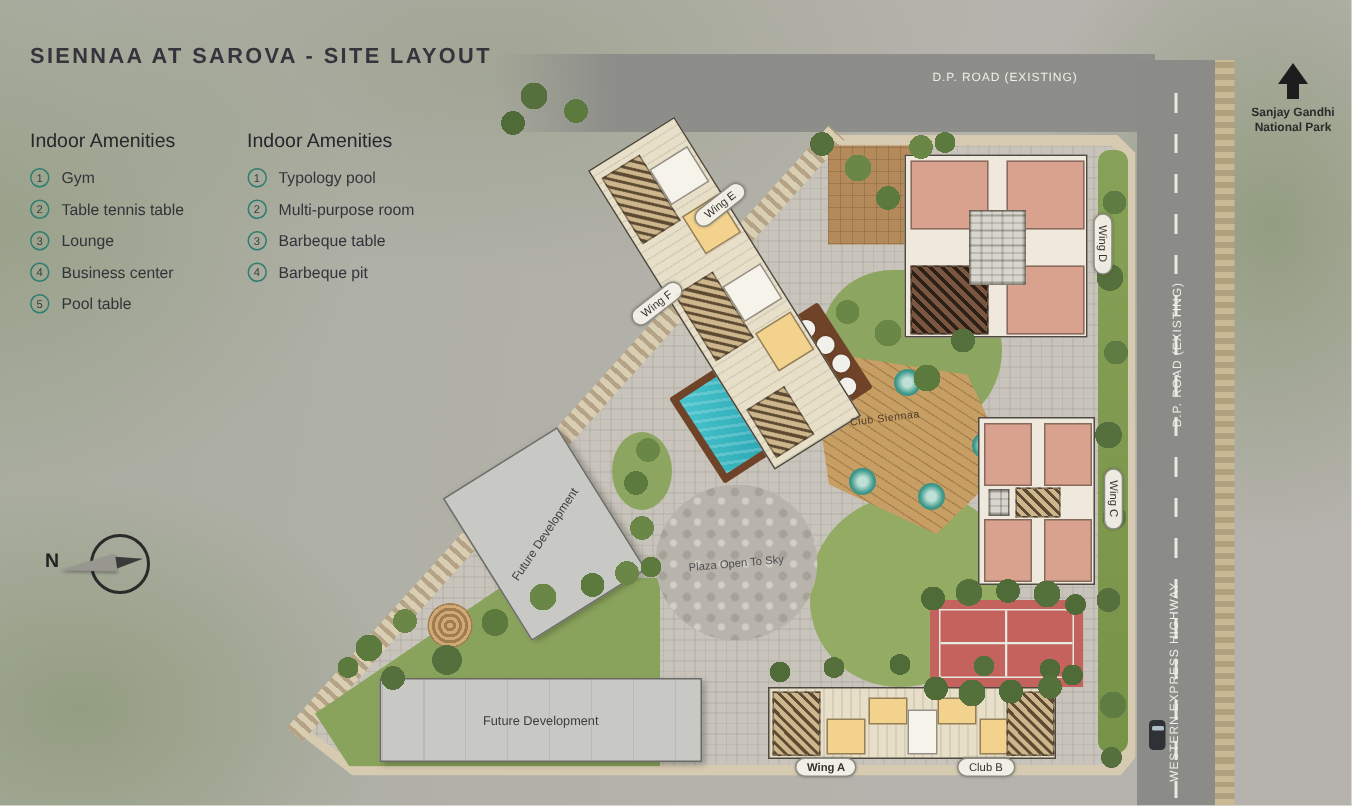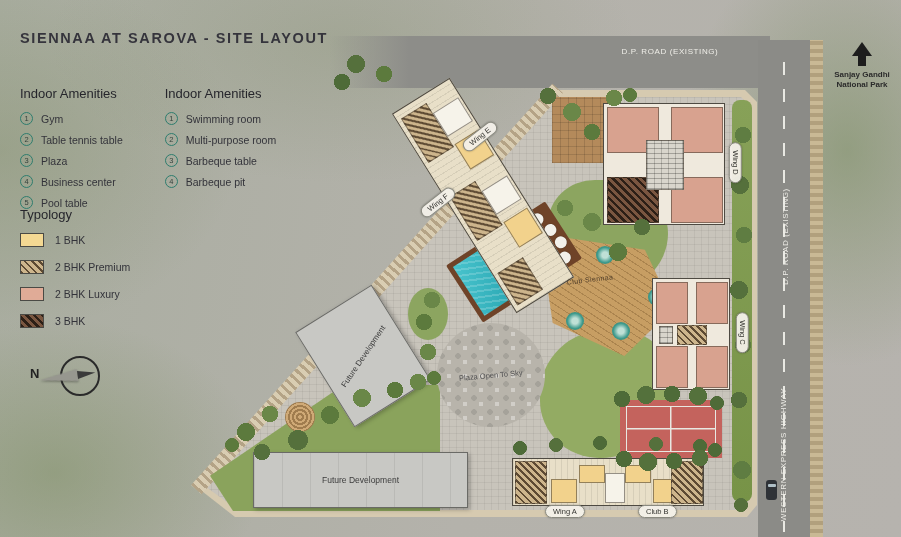--- a/index.html
+++ b/index.html
@@ -223,21 +223,21 @@
     radial-gradient(circle 7px at 700px 446px,#4e6b38 99%,transparent 100%); }
 
   
   .pill { position:absolute; z-index:50; background:rgba(243,240,233,0.95);
     border:1px solid #8a8a80; border-radius:8px; padding:1px 7px; font-size:7.5px;
     color:#33332f; white-space:nowrap; box-shadow:0 0 2px rgba(0,0,0,0.35); }
   .p-we { left:460px; top:130px; transform:rotate(-38deg); }
   .p-wf { left:418px; top:196px; transform:rotate(-38deg); }
   .p-wd { left:715px; top:156px; transform:rotate(90deg); }
   .p-wc { left:722px; top:326px; transform:rotate(90deg); }
-  .p-wa { left:545px; top:505px; }
+  .p-wa { left:530px; top:505px;font-weight:bold; }
   .p-wb { left:638px; top:505px; }
 </style>
 </head>
 <body>
 
 <div class="stage">
 
   <h1 class="title">SIENNAA AT SAROVA - SITE LAYOUT</h1>
 
   <div class="amenities-row">
@@ -247,74 +247,55 @@
         <li>
             <span class="num">1</span>
             <span>Gym</span>
           </li>
         <li>
             <span class="num">2</span>
             <span>Table tennis table</span>
           </li>
         <li>
             <span class="num">3</span>
-            <span>Plaza</span>
+            <span>Lounge</span>
           </li>
         <li>
             <span class="num">4</span>
             <span>Business center</span>
           </li>
         <li>
             <span class="num">5</span>
             <span>Pool table</span>
           </li>
       </ul>
     </div>
     <div class="amen">
       <h2>Indoor Amenities</h2>
       <ul>
         <li>
             <span class="num">1</span>
-            <span>Swimming room</span>
+            <span>Typology pool</span>
           </li>
         <li>
             <span class="num">2</span>
             <span>Multi-purpose room</span>
           </li>
         <li>
             <span class="num">3</span>
             <span>Barbeque table</span>
           </li>
         <li>
             <span class="num">4</span>
             <span>Barbeque pit</span>
           </li>
       </ul>
     </div>
   </div>
 
-  <div class="typology">
-    <h2>Typology</h2>
-    <div class="typo-row">
-        <span class="swatch sw-1bhk"></span>
-        <span>1 BHK</span>
-      </div>
-    <div class="typo-row">
-        <span class="swatch hatch-premium"></span>
-        <span>2 BHK Premium</span>
-      </div>
-    <div class="typo-row">
-        <span class="swatch sw-2lux"></span>
-        <span>2 BHK Luxury</span>
-      </div>
-    <div class="typo-row">
-        <span class="swatch hatch-dark"></span>
-        <span>3 BHK</span>
-      </div>
-  </div>
 
   <div class="compass">
     <span class="n">N</span>
     <div class="ring"></div>
     <div class="needles">
       <div class="needle-l"></div>
       <div class="needle-r"></div>
     </div>
   </div>
 

